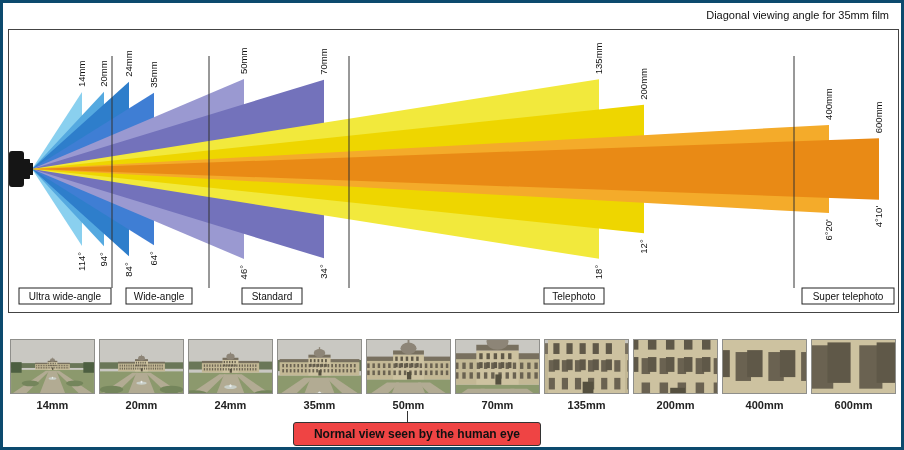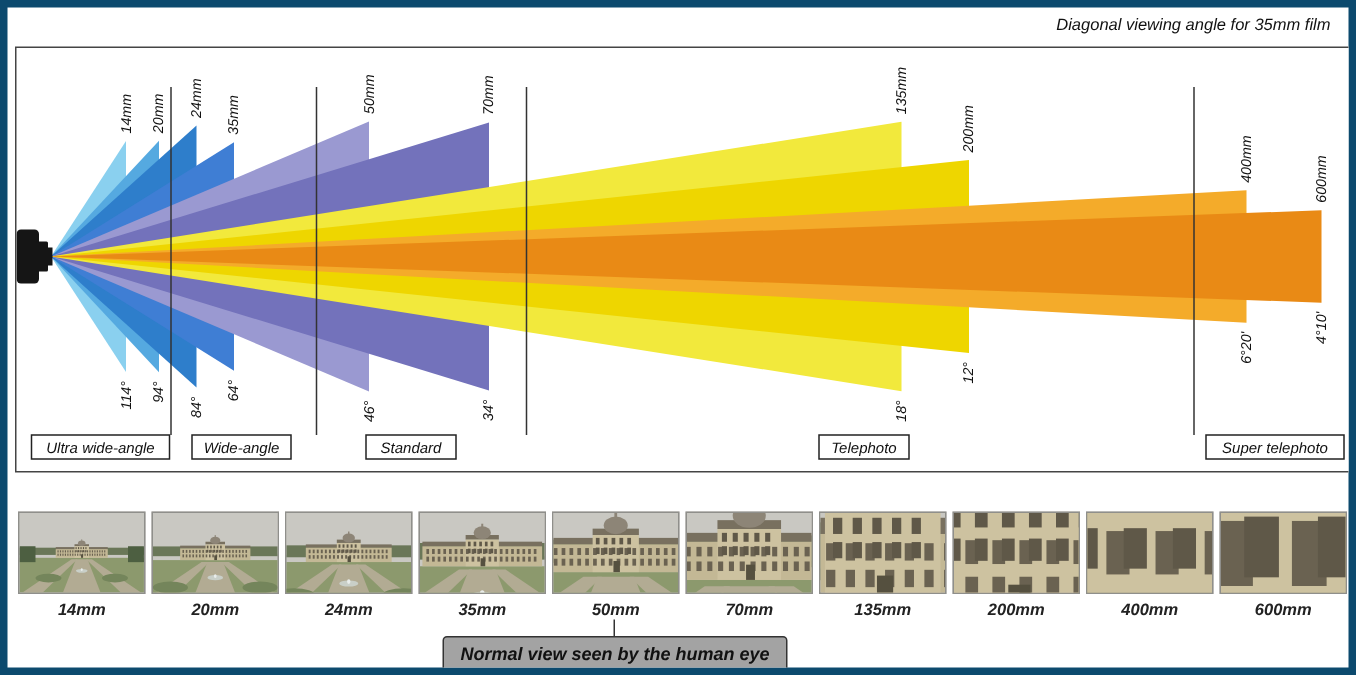--- a/index.html
+++ b/index.html
@@ -1,40 +1,40 @@
 <!DOCTYPE html>
 <html><head>
 <meta charset="utf-8">
 <style>
   html,body{margin:0;padding:0;background:#e9e9e9;}
   .frame{
     position:relative;width:904px;height:450px;background:#ffffff;
-    border:5px solid #0c4a6e;box-sizing:border-box;
-    font-family:"Liberation Sans",sans-serif;overflow:hidden;font-style:italic;
+    border:3px solid #0c4a6e;box-sizing:border-box;
+    font-family:"Liberation Sans",sans-serif;overflow:hidden;
   }
   .header-title{
     position:absolute;top:6px;right:12px;font-size:11px;color:#111;
   }
   .diagram-box{
     position:absolute;left:5px;top:26px;width:891px;height:284px;
     border:1px solid #444;box-sizing:border-box;background:#fff;
   }
   #fan-svg{width:100%;height:100%;display:block;}
   #fan-svg text{font-family:"Liberation Sans",sans-serif;}
   .thumbs{position:absolute;left:7px;top:336px;display:flex;gap:4px;}
   .thumb{width:85px;text-align:center;}
   .thumb svg{
     display:block;width:85px;height:55px;border:1px solid #8f8f8b;
     box-sizing:border-box;background:#c9c8c2;
   }
   .tlabel{margin-top:5px;font-size:11px;font-weight:bold;color:#222;}
   .connector{position:absolute;left:404px;top:408px;width:1px;height:12px;background:#333;}
   .caption-box{
-    position:absolute;left:290px;top:419px;width:230px;box-sizing:border-box;
-    border:1px solid #333;border-radius:3px;background:#a3a3a3;padding:4px 0;
+    position:absolute;left:290px;top:419px;width:248px;box-sizing:border-box;
+    border:1px solid #333;border-radius:3px;background:#ef4444;padding:4px 0;
     text-align:center;font-size:12px;font-weight:bold;color:#111;
   }
 </style>
 </head>
 <body>
 
 <div class="frame">
 
   <div class="header-title">Diagonal viewing angle for 35mm film</div>
 

